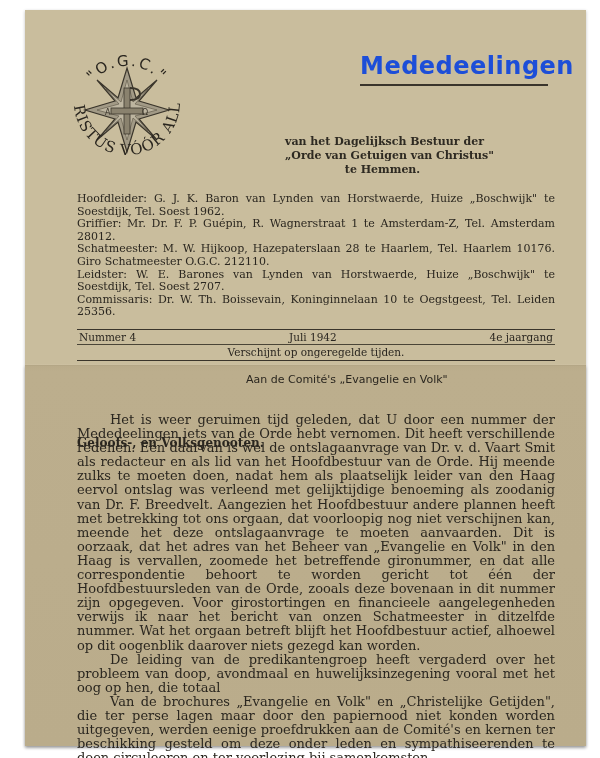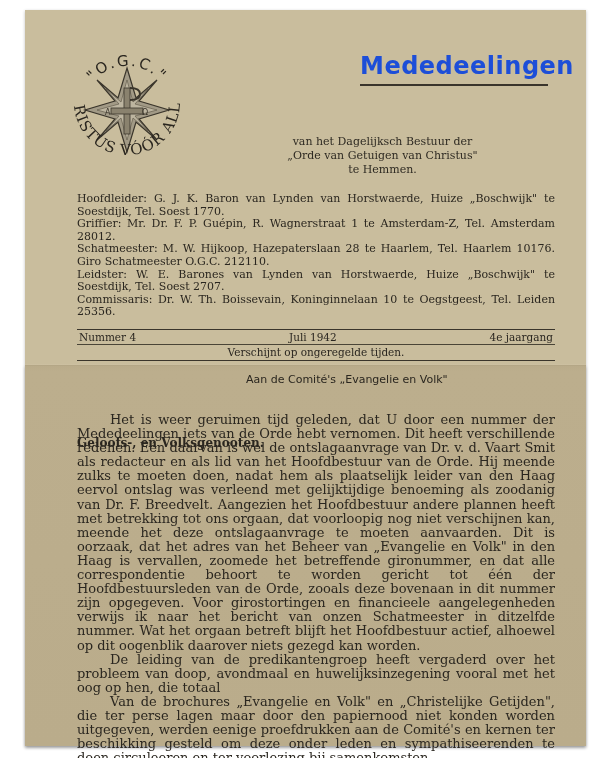--- a/index.html
+++ b/index.html
@@ -23,21 +23,21 @@
   }
   .logo { position:absolute; left:52px; top:42px; width:150px; height:140px; }
   .title-block { position:absolute; left:360px; top:52px; width:190px; }
   .title {
     font-family:"DejaVu Sans", sans-serif; font-size:24px; color:#1d4ed8;
     letter-spacing:0.5px; text-align:center; margin:0;
   }
   .title-rule { height:2px; background:#3a352c; margin-top:4px; width:188px; }
   .subtitle {
     position:absolute; left:285px; top:135px; width:195px;
-    font-size:11px; line-height:14px; text-align:center; color:#2e2a22;
+    font-size:11px; line-height:14px; text-align:center; color:#2e2a22;font-weight:bold;
   }
   .subtitle div { white-space:nowrap; }
   .board {
     position:absolute; left:77px; top:193px; width:478px;
     font-size:11px; line-height:12.6px; text-align:justify; color:#2a261f;
   }
   .board p { margin:0; }
   .issue-bar {
     position:absolute; left:77px; top:329px; width:478px;
     border-top:1.5px solid #3a352b; border-bottom:1px solid #4a4537;
@@ -101,21 +101,21 @@
   <div class="title-rule"></div>
 </div>
 
 <div class="subtitle">
   <div>van het Dagelijksch Bestuur der</div>
   <div>„Orde van Getuigen van Christus"</div>
   <div>te Hemmen.</div>
 </div>
 
 <div class="board">
-  <p>Hoofdleider: G. J. K. Baron van Lynden van Horstwaerde, Huize „Boschwijk" te Soestdijk, Tel. Soest 1770.</p>
+  <p>Hoofdleider: G. J. K. Baron van Lynden van Horstwaerde, Huize „Boschwijk" te Soestdijk, Tel. Soest 1962.</p>
   <p>Griffier: Mr. Dr. F. P. Guépin, R. Wagnerstraat 1 te Amsterdam-Z, Tel. Amsterdam 28012.</p>
   <p>Schatmeester: M. W. Hijkoop, Hazepaterslaan 28 te Haarlem, Tel. Haarlem 10176. Giro Schatmeester O.G.C. 212110.</p>
   <p>Leidster: W. E. Barones van Lynden van Horstwaerde, Huize „Boschwijk" te Soestdijk, Tel. Soest 2707.</p>
   <p>Commissaris: Dr. W. Th. Boissevain, Koninginnelaan 10 te Oegstgeest, Tel. Leiden 25356.</p>
 </div>
 
 <div class="issue-bar">
   <span>Nummer 4</span>
   <span>Juli 1942</span>
   <span>4e jaargang</span>

